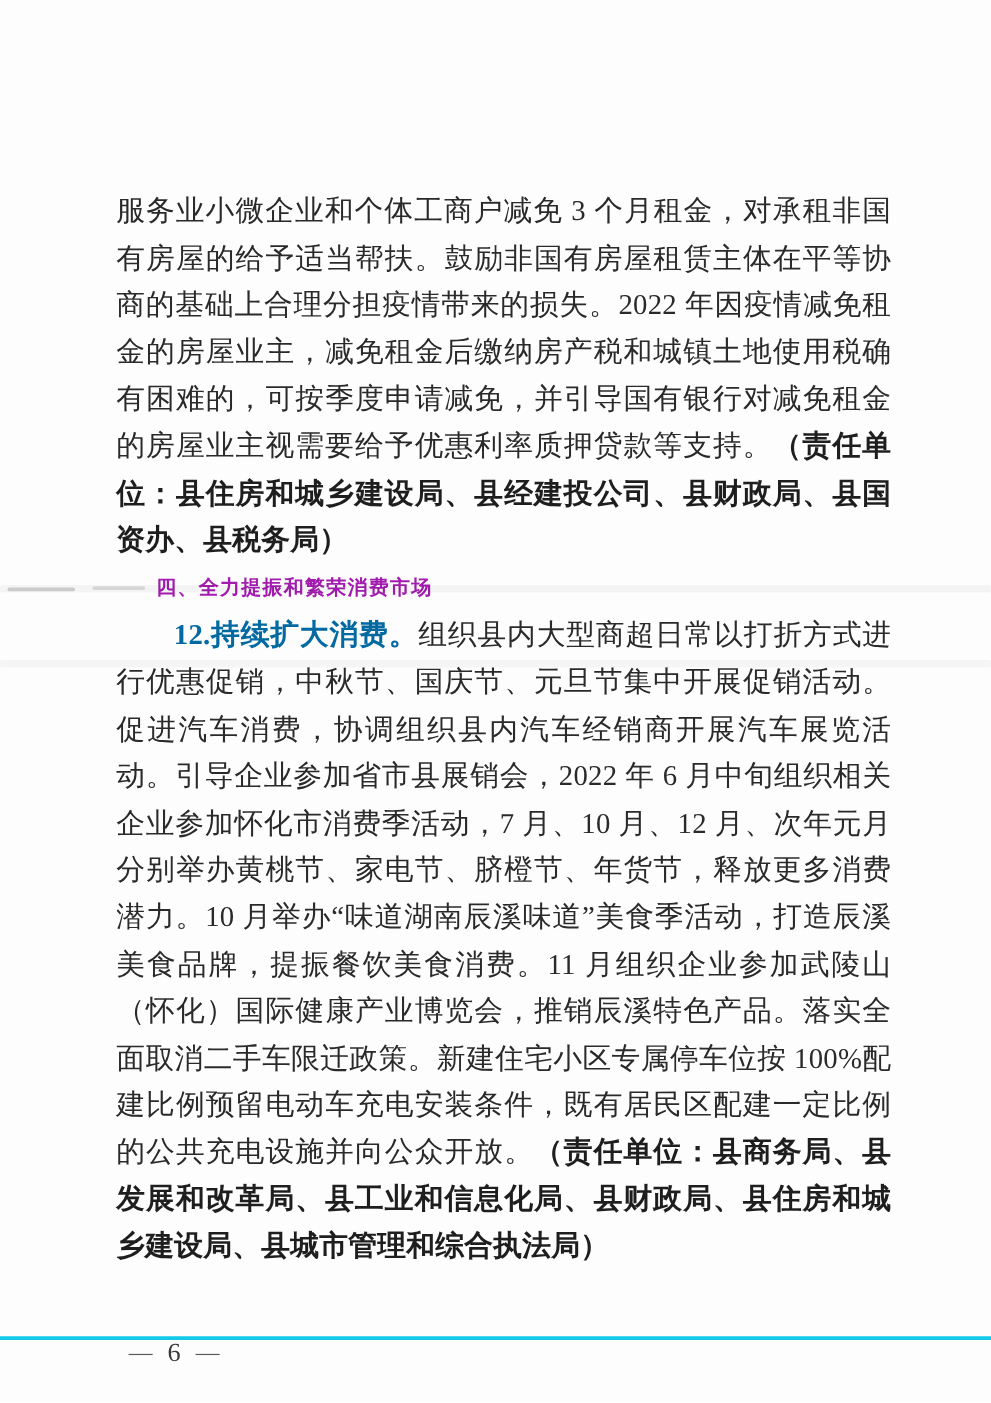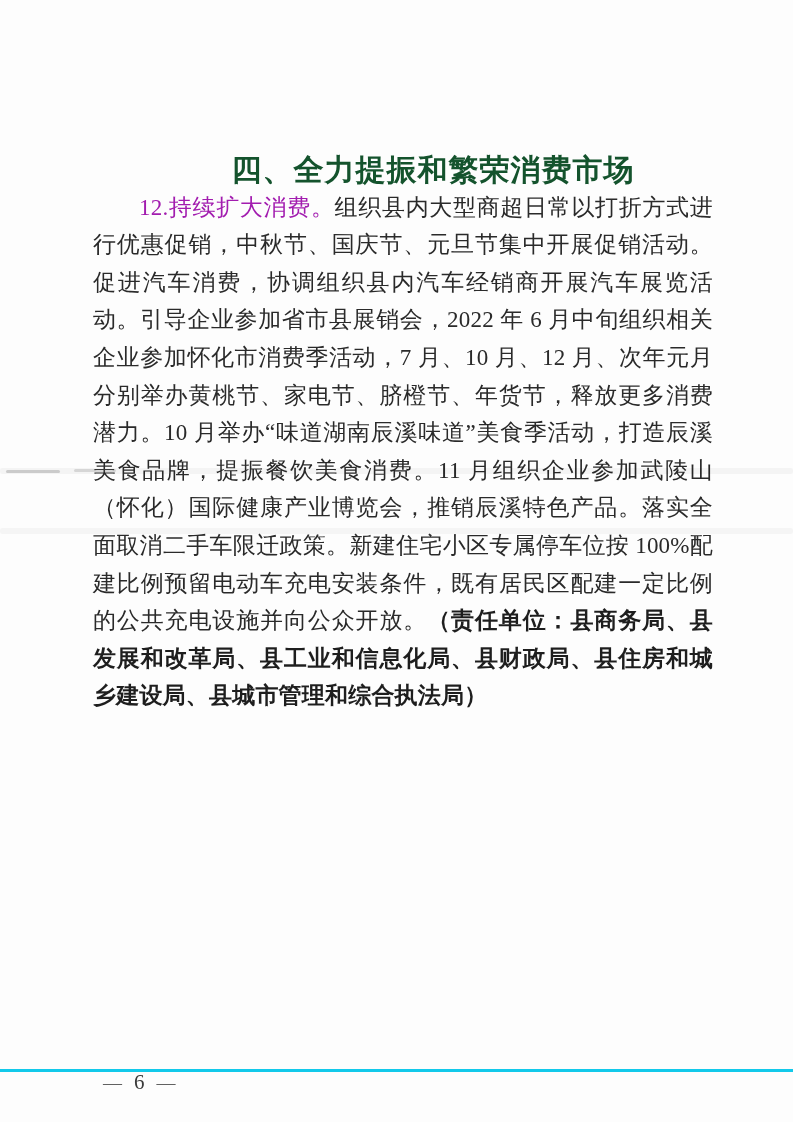--- a/index.html
+++ b/index.html
@@ -32,33 +32,32 @@
     color: #2a2a2a;
   }
   p.body.indent {
     text-indent: 2em;
   }
   .kai {
     font-weight: 700;
     color: #1e1e1e;
   }
   .lead {
-    font-weight: 400;
-    color: #a21caf;
+    font-weight: 700;
+    color: #0369a1;
   }
   h2.heading {
     margin: 1px 0 0 0;
     font-family: "Liberation Sans", sans-serif;
     font-weight: 700;
-    font-size: 30px;
+    font-size: 16px;
     line-height: 37.6px;
     text-indent: 2em;
-    color: #14532d;
+    color: #a21caf;
     letter-spacing: 1px;
-    text-align: center;
   }
   .scan-line {
     position: absolute;
     left: 0;
     top: 1069px;
     width: 793px;
     height: 3px;
   }
   .page-number {
     position: absolute;
@@ -85,20 +84,21 @@
   .a3 { left: 0px;  top: 468px; width: 793px; height: 6px; background: rgba(0,0,0,0.035); }
   .a4 { left: 0px;  top: 528px; width: 793px; height: 6px; background: rgba(0,0,0,0.030); }
 </style>
 </head>
 <body>
 
 <div class="page">
 
   <div class="content">
 
+    <p class="body"><span>服务业小微企业和个体工商户减免 3 个月租金，对承租非国有房屋的给予适当帮扶。鼓励非国有房屋租赁主体在平等协商的基础上合理分担疫情带来的损失。2022 年因疫情减免租金的房屋业主，减免租金后缴纳房产税和城镇土地使用税确有困难的，可按季度申请减免，并引导国有银行对减免租金的房屋业主视需要给予优惠利率质押贷款等支持。</span><span class="kai">（责任单位：县住房和城乡建设局、县经建投公司、县财政局、县国资办、县税务局）</span></p>
 
     <h2 class="heading">四、全力提振和繁荣消费市场</h2>
 
     <p class="body indent"><span class="lead">12.持续扩大消费。</span><span>组织县内大型商超日常以打折方式进行优惠促销，中秋节、国庆节、元旦节集中开展促销活动。促进汽车消费，协调组织县内汽车经销商开展汽车展览活动。引导企业参加省市县展销会，2022 年 6 月中旬组织相关企业参加怀化市消费季活动，7 月、10 月、12 月、次年元月分别举办黄桃节、家电节、脐橙节、年货节，释放更多消费潜力。10 月举办“味道湖南辰溪味道”美食季活动，打造辰溪美食品牌，提振餐饮美食消费。11 月组织企业参加武陵山（怀化）国际健康产业博览会，推销辰溪特色产品。落实全面取消二手车限迁政策。新建住宅小区专属停车位按 100%配建比例预留电动车充电安装条件，既有居民区配建一定比例的公共充电设施并向公众开放。</span><span class="kai">（责任单位：县商务局、县发展和改革局、县工业和信息化局、县财政局、县住房和城乡建设局、县城市管理和综合执法局）</span></p>
 
 
   </div>
 
   <div class="artifact a3"></div>
   <div class="artifact a4"></div>

